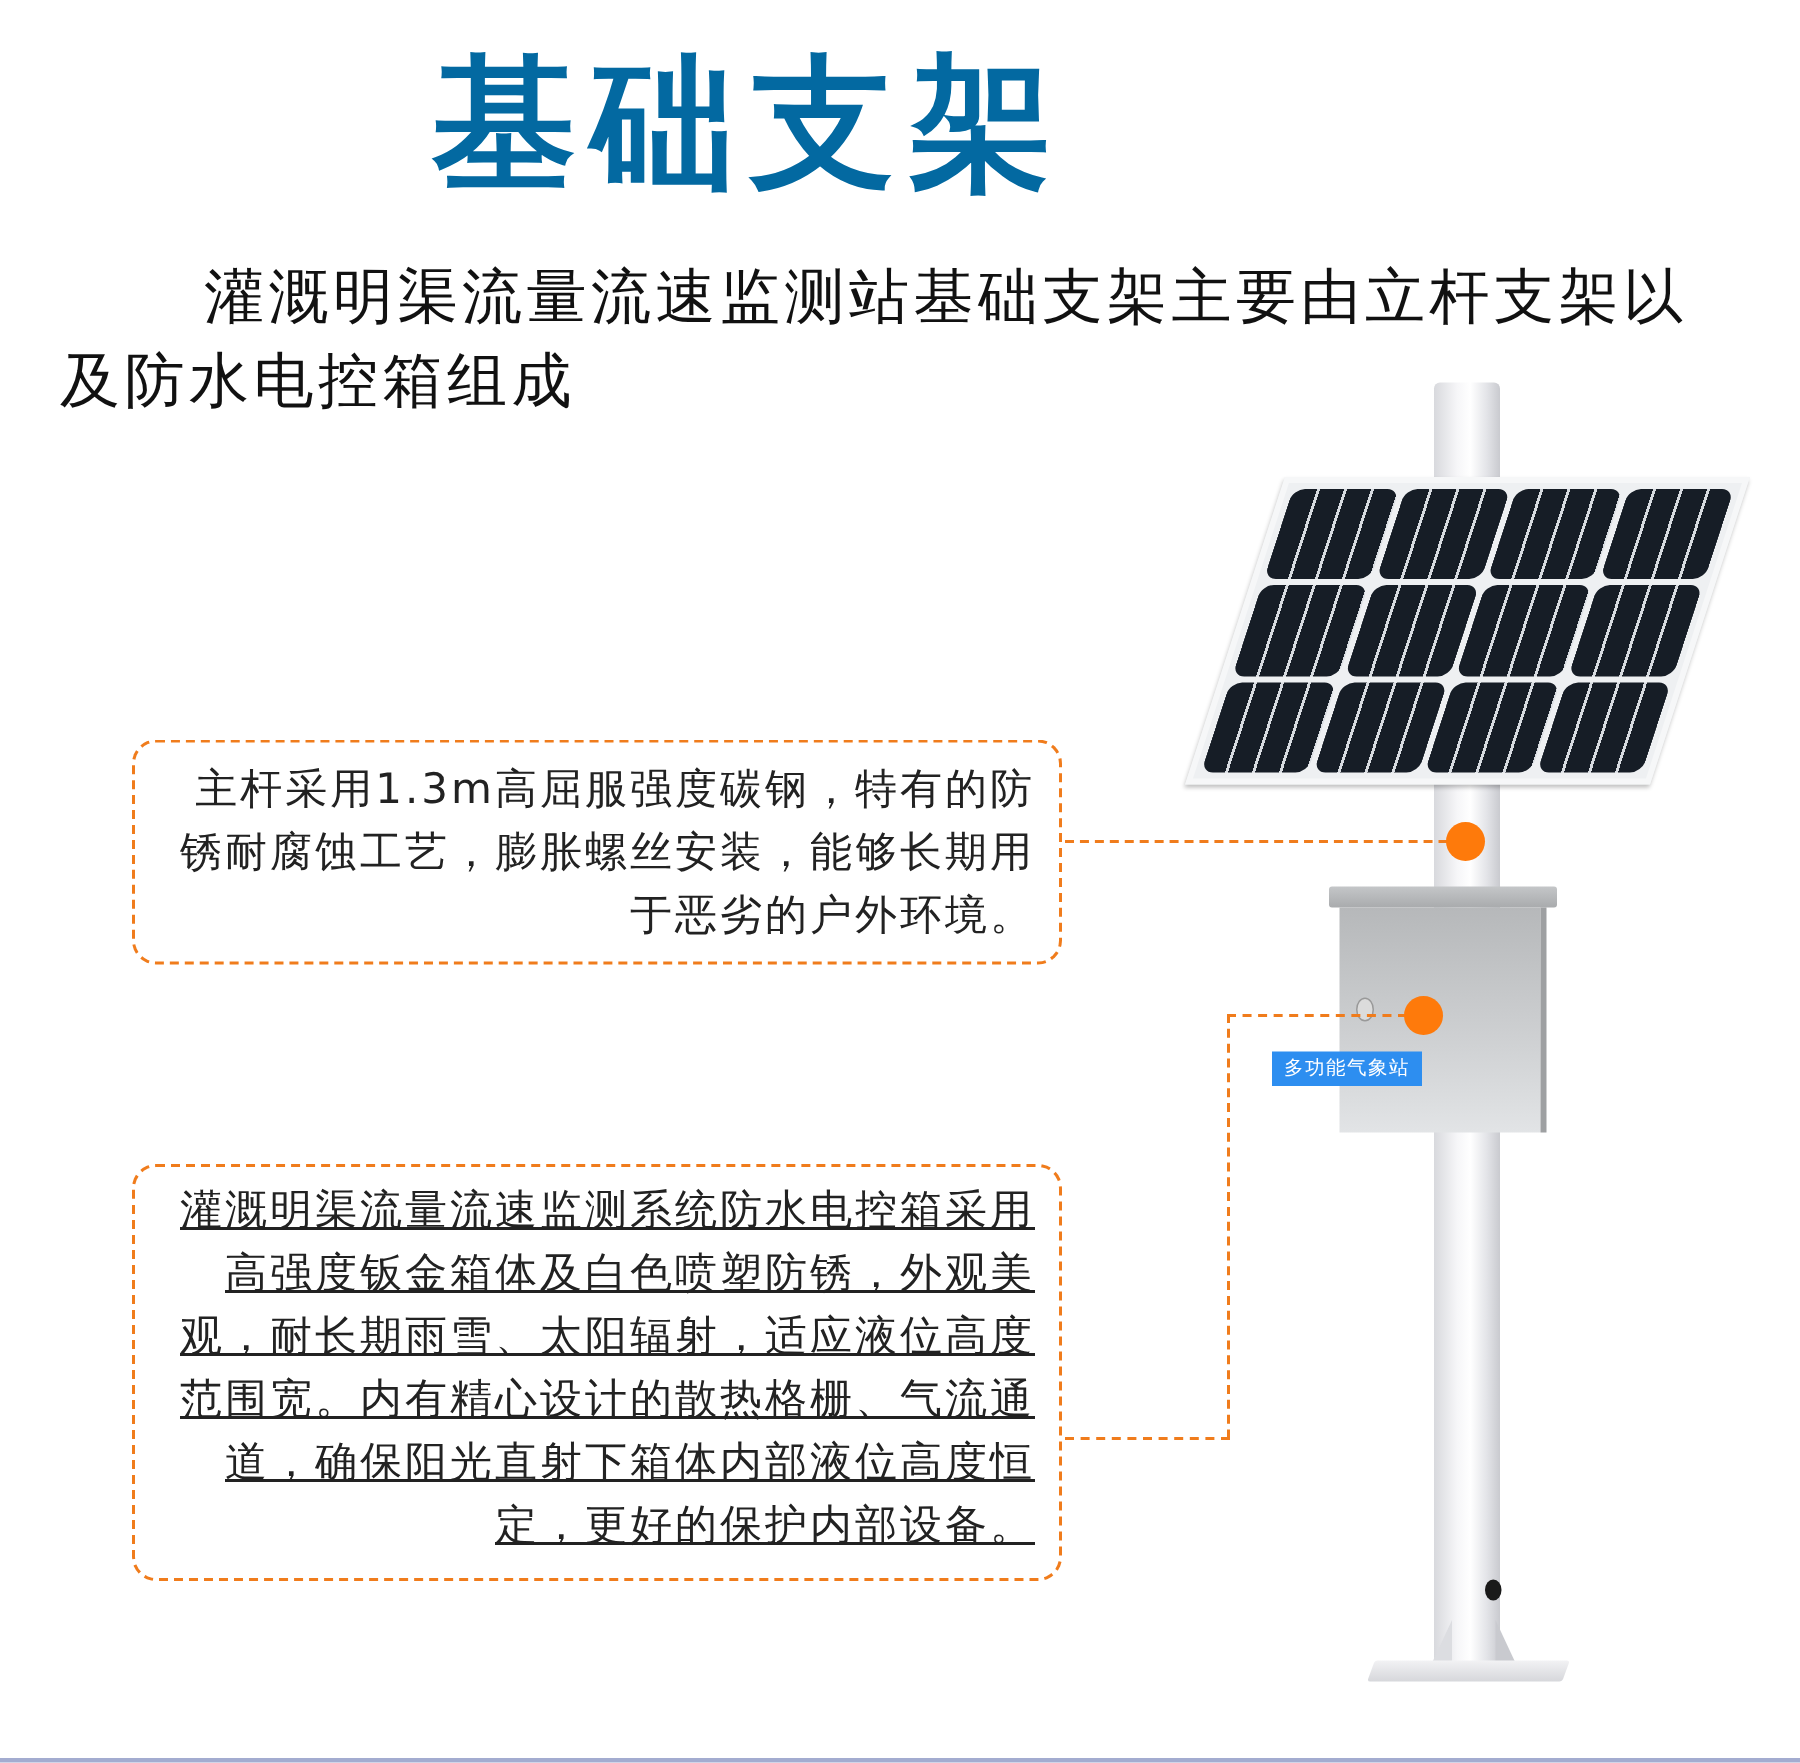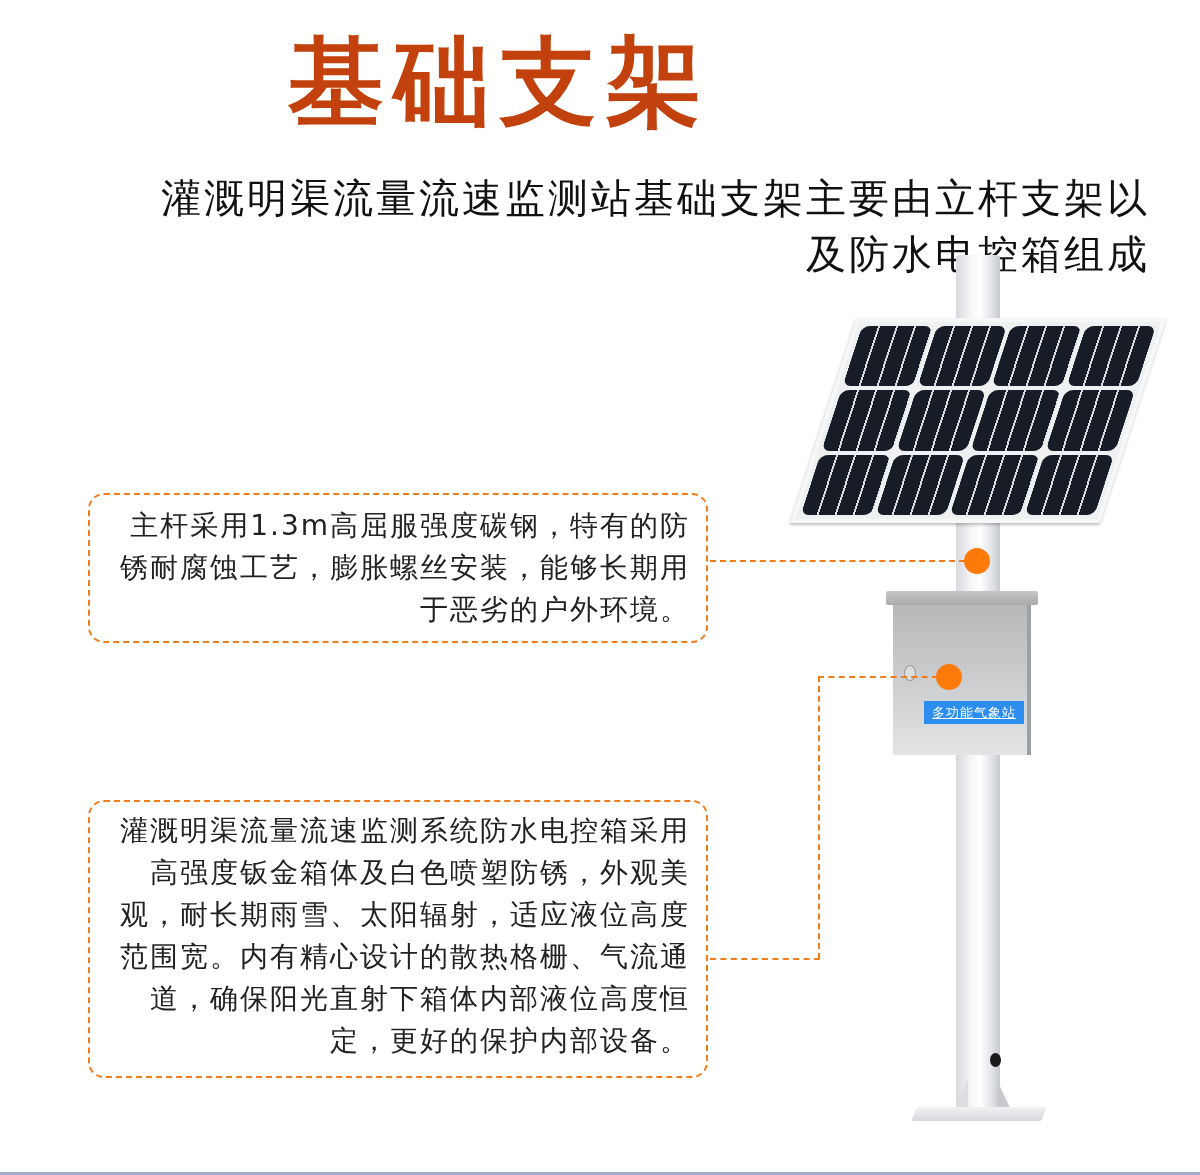--- a/index.html
+++ b/index.html
@@ -4,37 +4,36 @@
   <style>
     html, body { margin: 0; padding: 0; }
     body {
       width: 1200px; height: 1175px; position: relative; overflow: hidden;
       background: #ffffff;
       font-family: "DejaVu Sans", "Liberation Sans", sans-serif;
       color: #111;
     }
     .title {
       position: absolute; left: 0; top: 22px; width: 1000px; text-align: center;
-      font-size: 96px; font-weight: 900; letter-spacing: 10px; color: #c2410c;
+      font-size: 96px; font-weight: 900; letter-spacing: 10px; color: #0369a1;
       line-height: 120px;
     }
     .intro {
       position: absolute; left: 40px; top: 170px; width: 1110px;
       font-size: 40px; line-height: 56px; color: #111; letter-spacing: 3px;
       text-indent: 96px;
-      text-align: right;
     }
     .callout {
       position: absolute; box-sizing: border-box;
       border: 2px dashed #f07c1c; border-radius: 16px;
       padding: 10px 16px 10px 18px;
       font-size: 28px; line-height: 42px; color: #222; letter-spacing: 2px; text-align: right;
     }
     .callout-1 { left: 88px; top: 493px; width: 620px; height: 150px; }
-    .callout-2 { left: 88px; top: 800px; width: 620px; height: 278px; padding-top: 8px; }
+    .callout-2 { left: 88px; top: 776px; width: 620px; height: 278px; padding-top: 8px; text-decoration: underline; }
     .hline { position: absolute; border-top: 2px dashed #f07c1c; height: 0; }
     .vline { position: absolute; border-left: 2px dashed #f07c1c; width: 0; }
     .dot { position: absolute; width: 26px; height: 26px; border-radius: 50%; background: #fe7a0b; }
 
     
     .pole {
       position: absolute; left: 956px; top: 255px; width: 44px; height: 862px;
       background: linear-gradient(90deg, #d8d9dd 0%, #f6f6f8 35%, #ffffff 55%, #e3e4e8 80%, #c9cacf 100%);
       border-radius: 4px 4px 0 0;
     }
@@ -75,24 +74,23 @@
       position: absolute; left: 886px; top: 591px; width: 152px; height: 14px;
       background: linear-gradient(180deg, #c4c6c8, #a9abad); border-radius: 2px;
     }
     .box {
       position: absolute; left: 893px; top: 605px; width: 138px; height: 150px;
       background: linear-gradient(180deg, #b6b8ba 0%, #cfd1d3 60%, #e2e4e6 100%);
       border-right: 4px solid #9ea0a2; box-sizing: border-box;
     }
     .box-handle { position: absolute; left: 904px; top: 665px; width: 10px; height: 14px; border-radius: 50%; background: #dcdcdc; border: 1px solid #999; }
     .box-label {
-      position: absolute; left: 924px; top: 701px; width: 100px; height: 23px;
+      position: absolute; left: 848px; top: 701px; width: 100px; height: 23px;
       background: #2d8ef0; color: #fff; font-size: 13px; line-height: 23px; text-align: center;
       letter-spacing: 1px;
-      text-decoration: underline;
     }
     .bottom-line { position: absolute; left: 0; top: 1172px; width: 1200px; height: 3px; background: #a3acd0; }
   </style>
 </head>
 <body>
 
 <div class="title">基础支架</div>
 <div class="intro">灌溉明渠流量流速监测站基础支架主要由立杆支架以及防水电控箱组成</div>
 
 <div>

